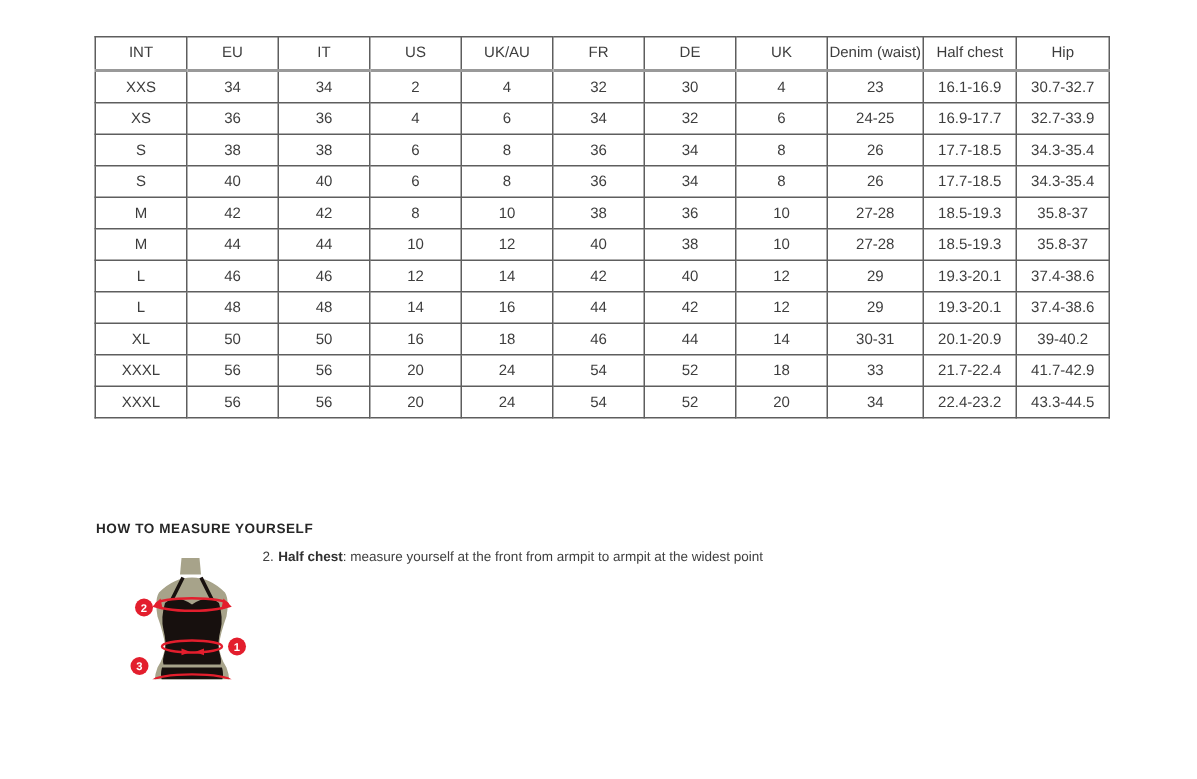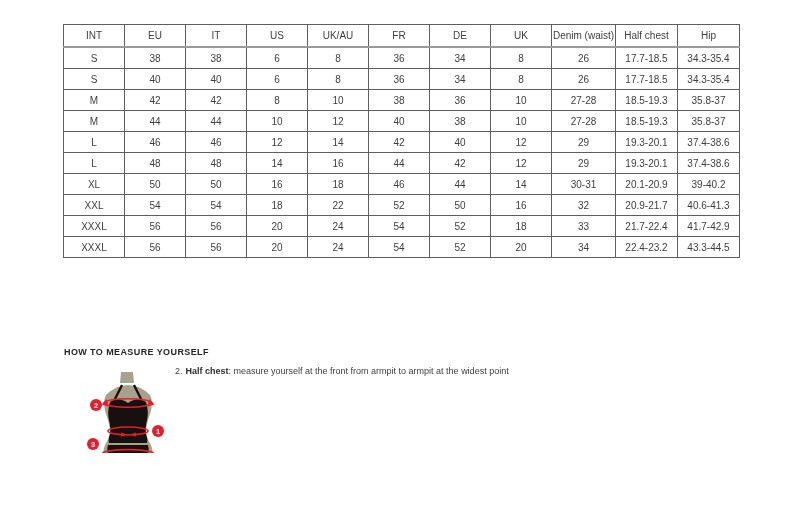--- a/index.html
+++ b/index.html
@@ -67,20 +67,46 @@
           <th>FR</th>
           <th>DE</th>
           <th>UK</th>
           <th>Denim (waist)</th>
           <th>Half chest</th>
           <th>Hip</th>
         </tr>
       </thead>
     <tbody id="size-body">
         <tr>
+          <td>XXS</td>
+          <td>34</td>
+          <td>34</td>
+          <td>2</td>
+          <td>4</td>
+          <td>32</td>
+          <td>30</td>
+          <td>4</td>
+          <td>23</td>
+          <td>16.1-16.9</td>
+          <td>30.7-32.7</td>
+        </tr>
+        <tr>
+          <td>XS</td>
+          <td>36</td>
+          <td>36</td>
+          <td>4</td>
+          <td>6</td>
+          <td>34</td>
+          <td>32</td>
+          <td>6</td>
+          <td>24-25</td>
+          <td>16.9-17.7</td>
+          <td>32.7-33.9</td>
+        </tr>
+        <tr>
           <td>S</td>
           <td>38</td>
           <td>38</td>
           <td>6</td>
           <td>8</td>
           <td>36</td>
           <td>34</td>
           <td>8</td>
           <td>26</td>
           <td>17.7-18.5</td>
@@ -156,33 +182,20 @@
           <td>50</td>
           <td>50</td>
           <td>16</td>
           <td>18</td>
           <td>46</td>
           <td>44</td>
           <td>14</td>
           <td>30-31</td>
           <td>20.1-20.9</td>
           <td>39-40.2</td>
-        </tr>
-        <tr>
-          <td>XXL</td>
-          <td>54</td>
-          <td>54</td>
-          <td>18</td>
-          <td>22</td>
-          <td>52</td>
-          <td>50</td>
-          <td>16</td>
-          <td>32</td>
-          <td>20.9-21.7</td>
-          <td>40.6-41.3</td>
         </tr>
         <tr>
           <td>XXXL</td>
           <td>56</td>
           <td>56</td>
           <td>20</td>
           <td>24</td>
           <td>54</td>
           <td>52</td>
           <td>18</td>

